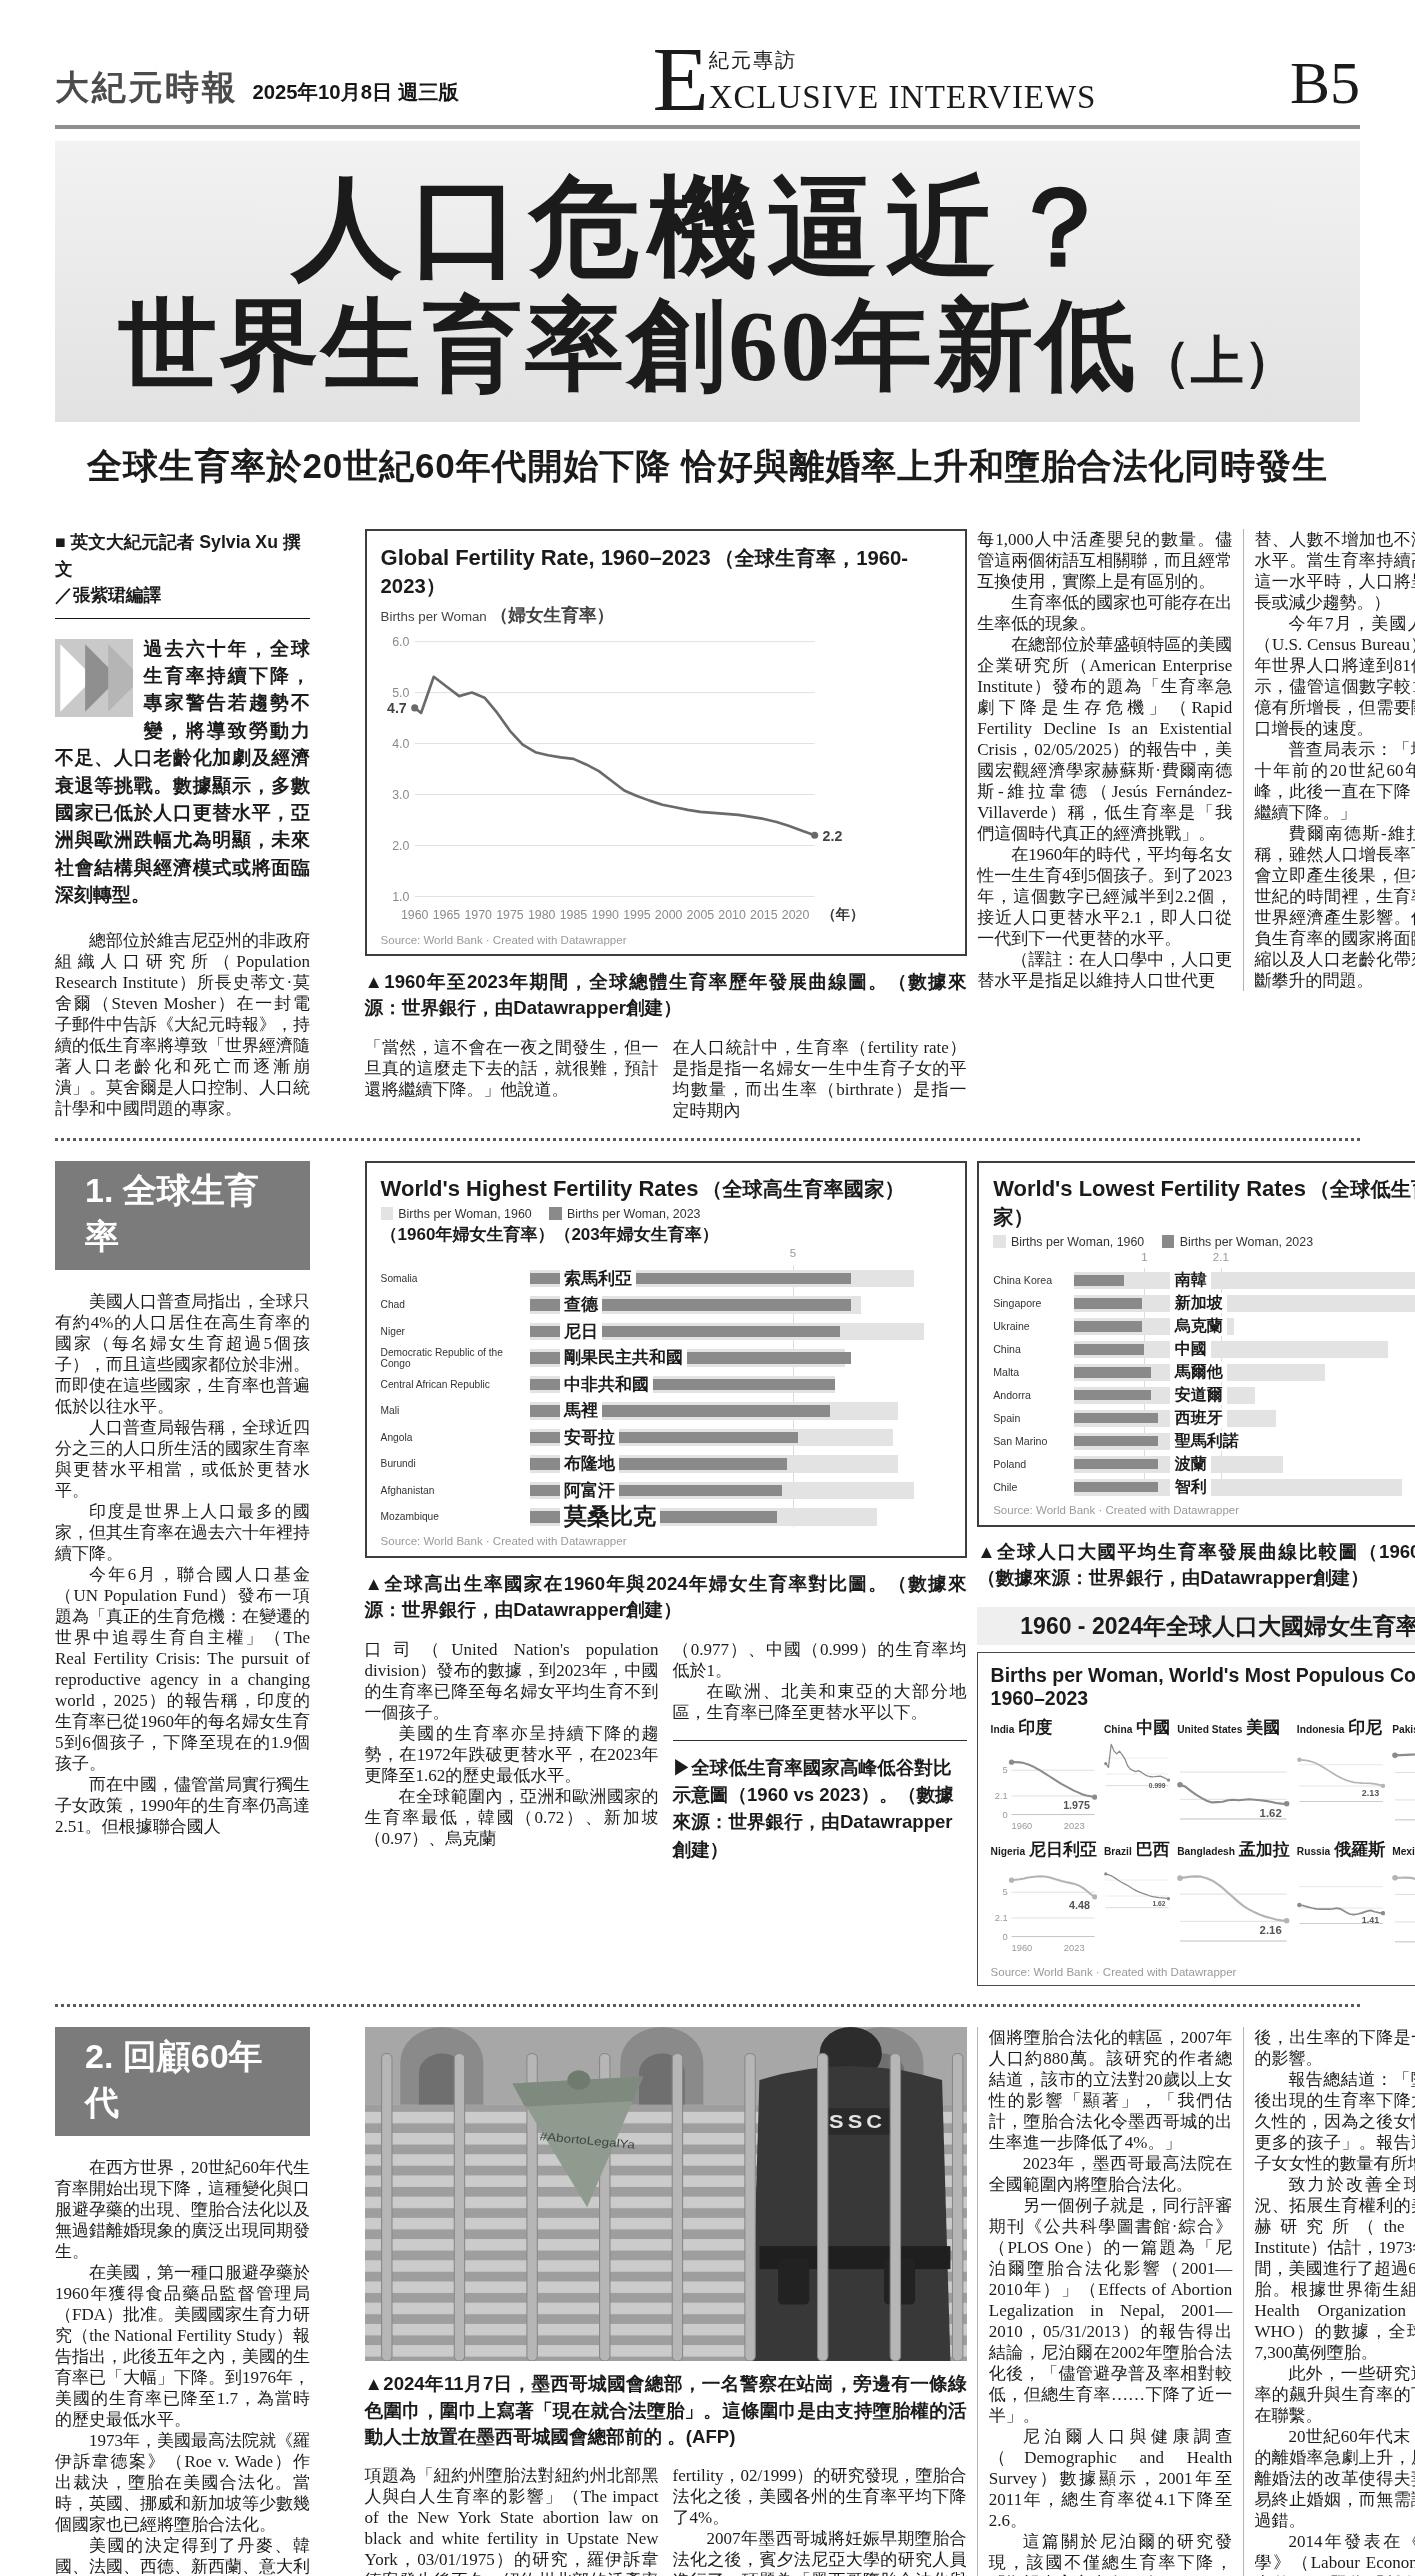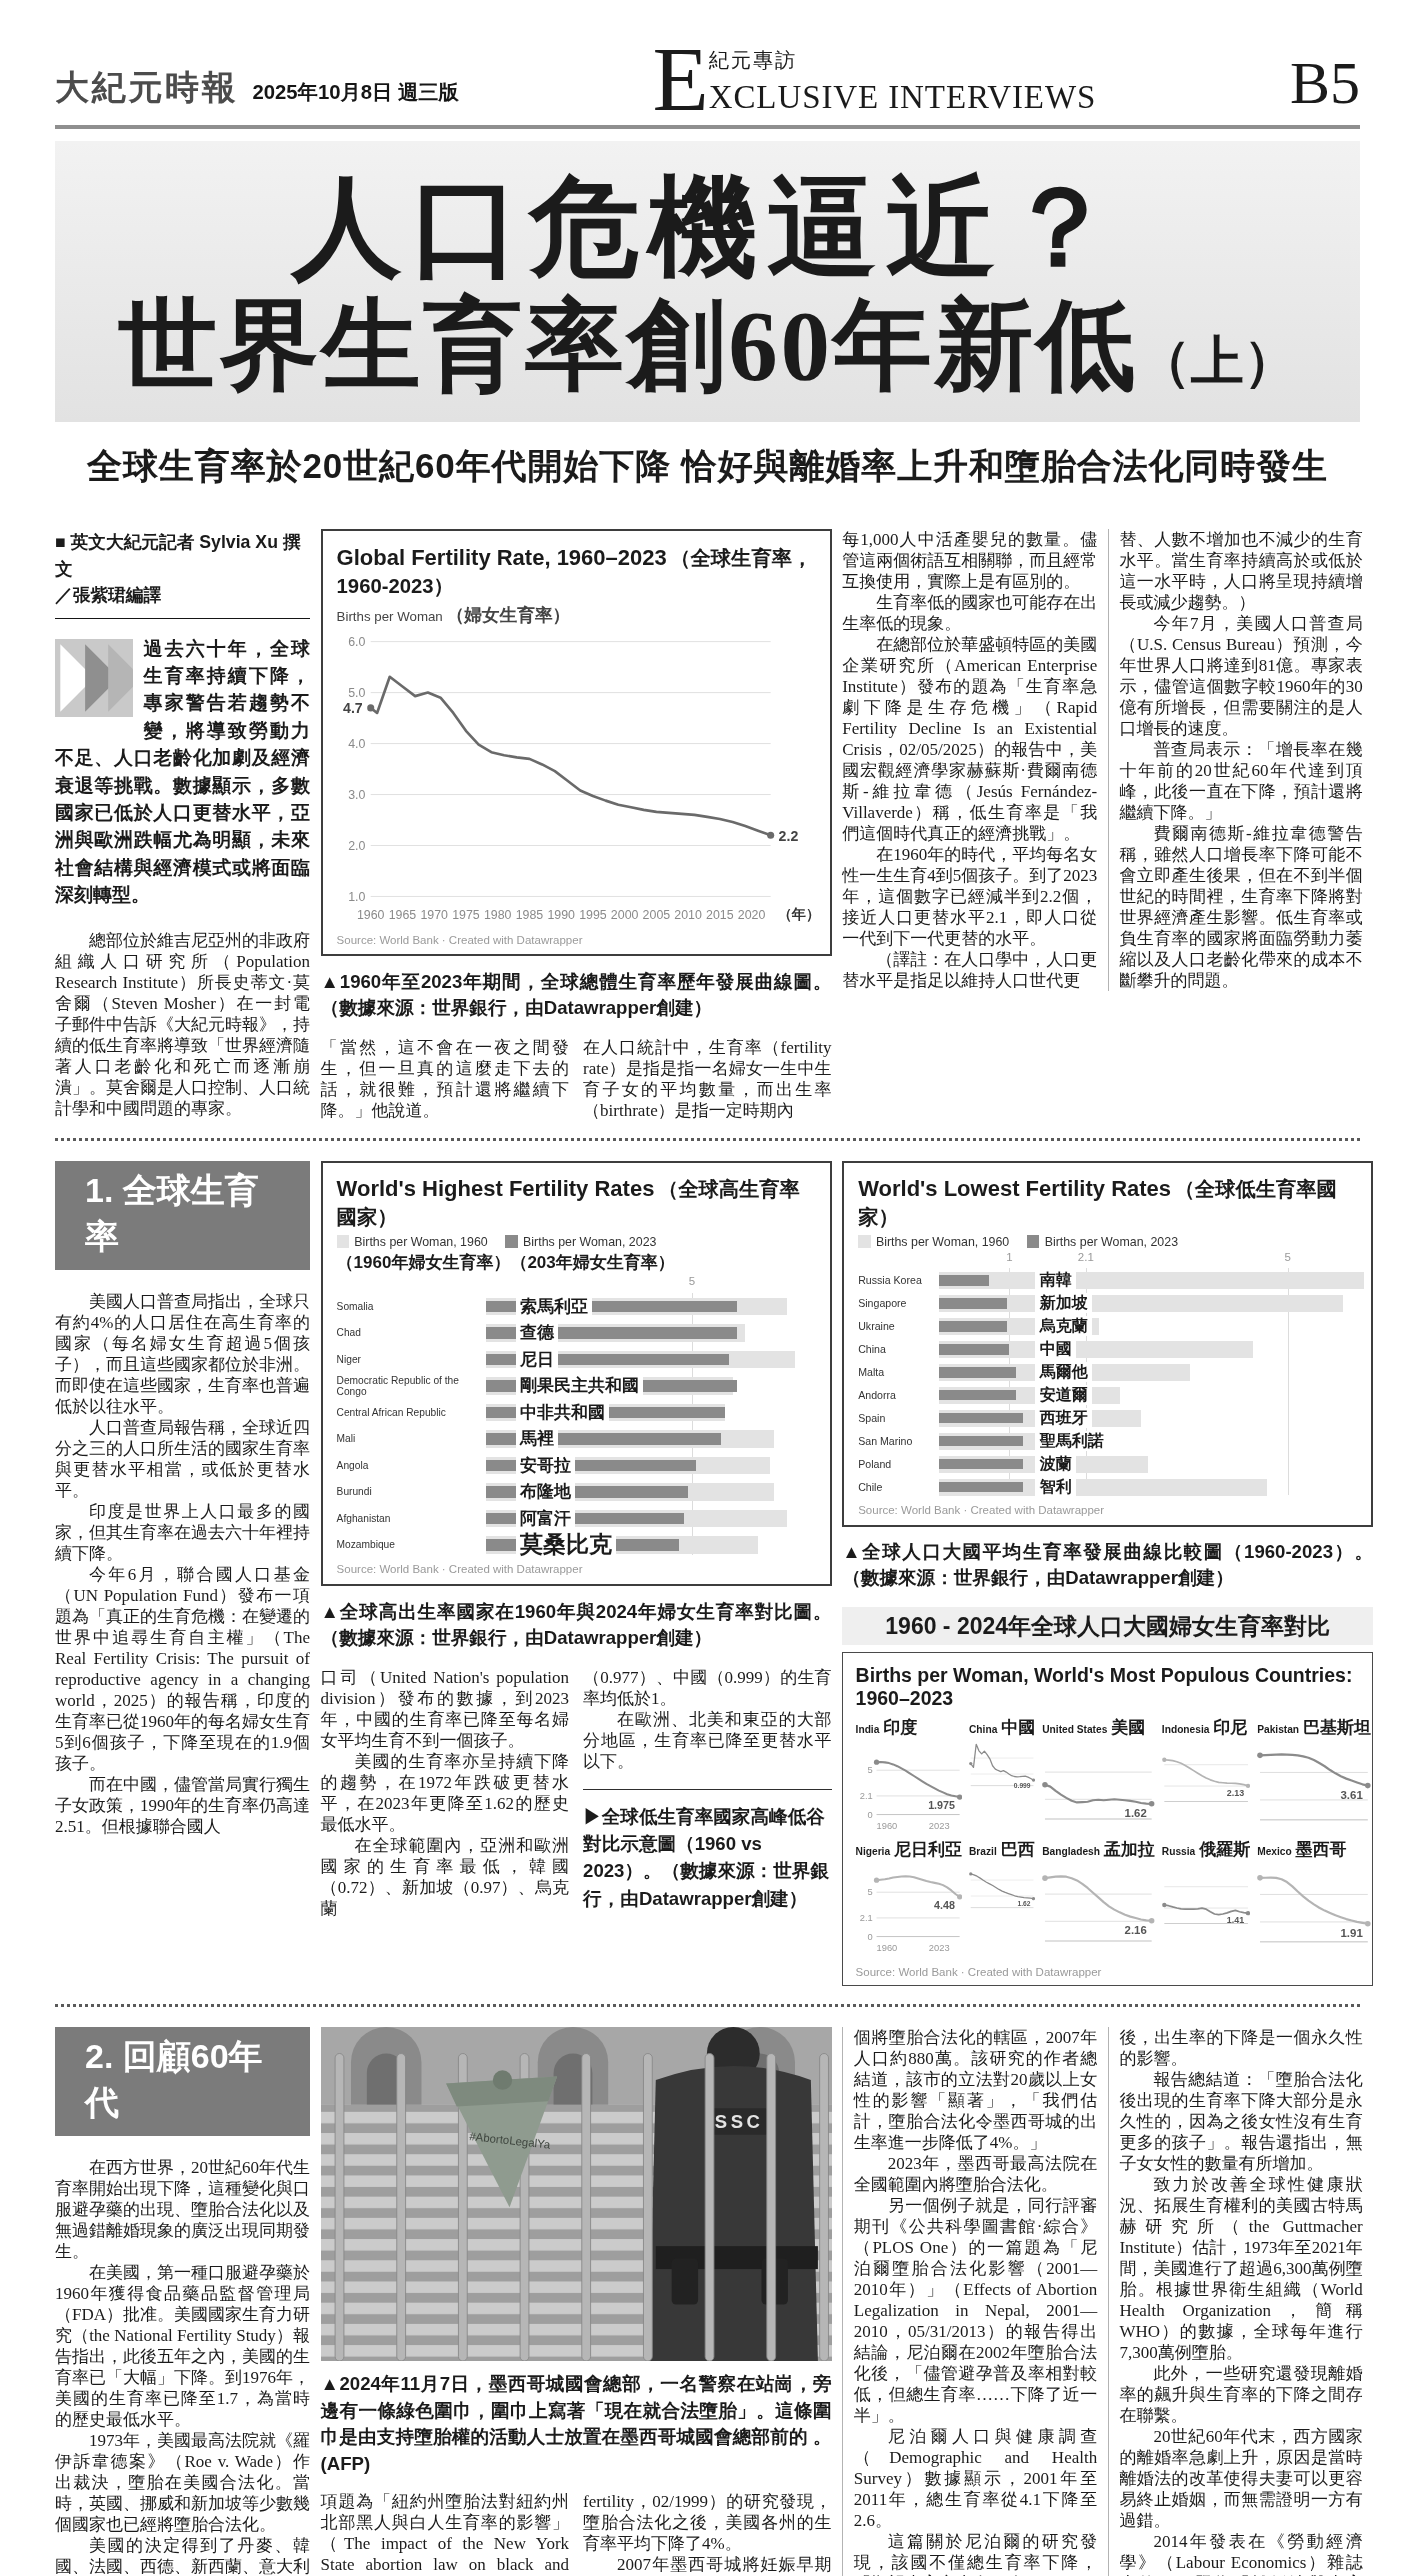--- a/index.html
+++ b/index.html
@@ -21,21 +21,21 @@
   
   .hl{background:linear-gradient(#f2f2f2,#e2e2e2);text-align:center;margin-top:12.4px;padding:26.5px 8.8px 19.5px;}
   .hl1{font-size:110px;font-weight:900;letter-spacing:8.8px;line-height:1.1;}
   .hl2{font-size:99px;font-weight:900;letter-spacing:2.7px;line-height:1.15;}
   .hl2 .sfx{font-size:53px;letter-spacing:0;}
   .subhl{font-family:"Liberation Sans",sans-serif;font-weight:bold;font-size:35px;text-align:center;margin:21px 0 39px;letter-spacing:0.9px;}
 
   
   .cols{display:flex;justify-content:space-between;align-items:flex-start;gap:10.6px;}
   .colw{width:255px;flex:0 0 auto;}
-  .mid{width:511px;flex:0 0 auto;}
+  .mid{width:602px;flex:0 0 auto;margin-left:44px;}
   .colr{width:531px;flex:0 0 auto;}
   .vrule{border-left:0.9px solid #b3b3b3;padding-left:10.6px;box-sizing:border-box;}
 
   p.body{font-size:17px;line-height:21px;text-align:justify;margin:0;text-indent:2em;}
   p.body.ni{text-indent:0;}
 
   .by{font-family:"Liberation Sans",sans-serif;font-weight:bold;font-size:17.7px;line-height:1.5;border-bottom:1.8px solid #151515;padding-bottom:8.8px;margin-bottom:16px;}
   .lead{font-family:"Liberation Sans",sans-serif;font-weight:bold;font-size:19px;line-height:27.4px;text-align:justify;margin-bottom:21px;}
   .lead svg{float:left;margin:4.4px 10.6px 1.8px 0;}
 
@@ -341,21 +341,21 @@
           <span><span class="sw" style="background:#8a8a8a"></span><span>Births per Woman, 2023</span></span>
         </div>
         <div id="low-plot" class="barplot">
             <div class="vgrid" style="left: calc(16.6667% + 68px);"></div>
             <div class="gticklab" style="left: calc(16.6667% + 68px);">1</div>
             <div class="vgrid" style="left: calc(35% + 53px);"></div>
             <div class="gticklab" style="left: calc(35% + 53px);">2.1</div>
             <div class="vgrid" style="left: calc(83.3333% + 13.6px);"></div>
             <div class="gticklab" style="left: calc(83.3333% + 13.6px);">5</div>
             <div class="brow" style="height: 20.3px; margin-bottom: 2.7px;">
-              <div class="blabel" style="width: 81px; font-size: 10.6px;">Russia Korea</div>
+              <div class="blabel" style="width: 81px; font-size: 10.6px;">China Korea</div>
               <div class="btrack" style="height: 20.3px;">
                 <div class="bar60" style="width: 101.667%; height: 17px; top: 1.8px;"></div>
                 <div class="bar23" style="width: 12%; height: 10.6px; top: 4.9px;"></div>
                 <span class="cnl" style="left: 23%; font-size: 16px; line-height: 20.3px; top: 0px;">南韓</span>
               </div>
             </div>
             <div class="brow" style="height: 20.3px; margin-bottom: 2.7px;">
               <div class="blabel" style="width: 81px; font-size: 10.6px;">Singapore</div>
               <div class="btrack" style="height: 20.3px;">
                 <div class="bar60" style="width: 96.6667%; height: 17px; top: 1.8px;"></div>

